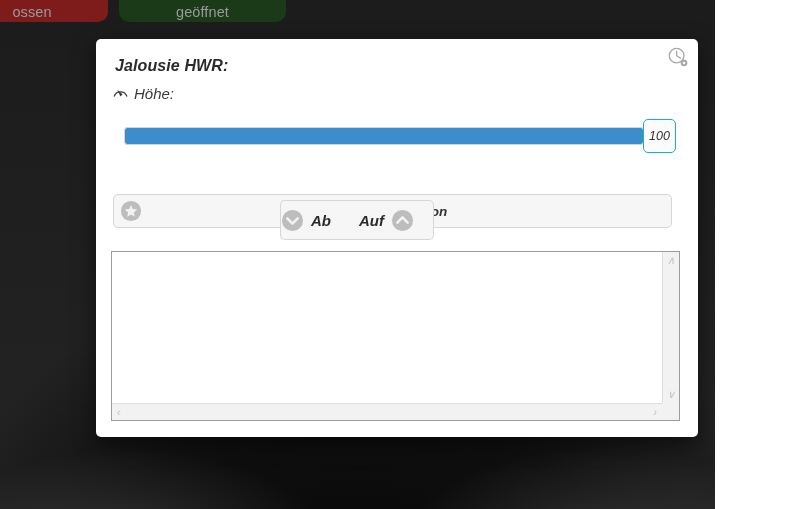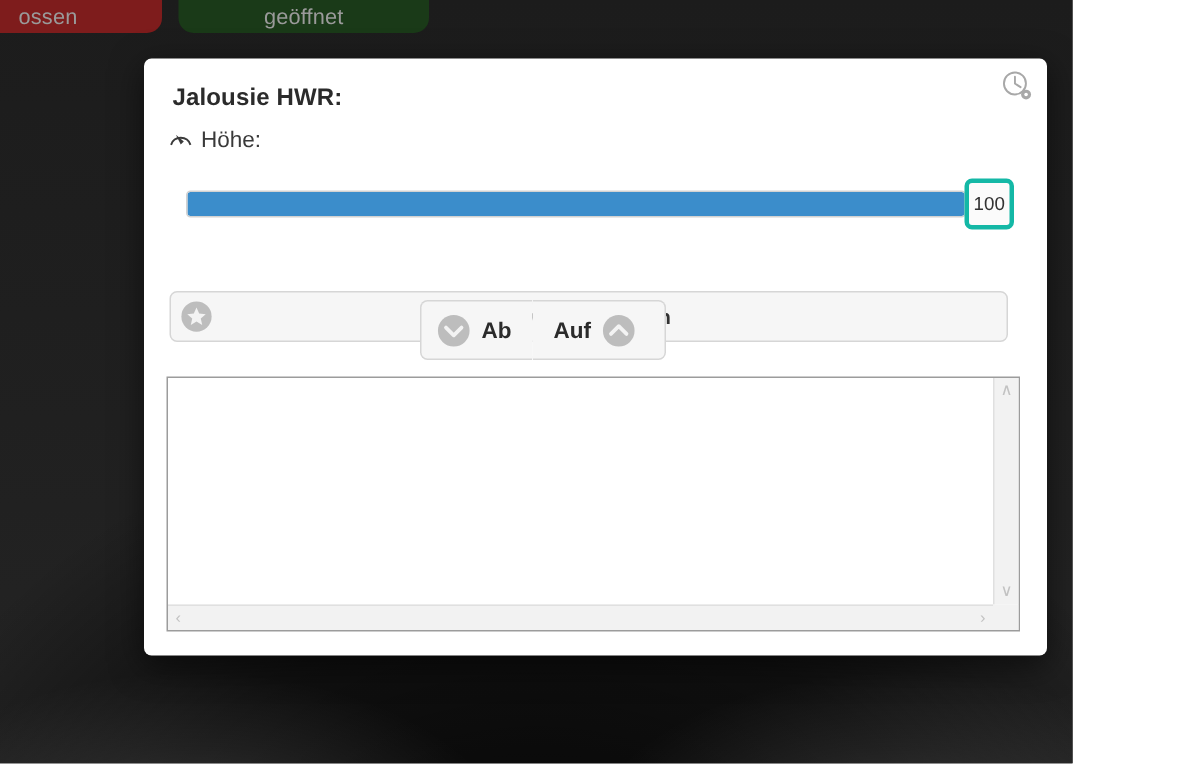--- a/index.html
+++ b/index.html
@@ -55,20 +55,21 @@
   
   #dialog {
     position: absolute;
     left: 96px;
     top: 39px;
     width: 602px;
     height: 398px;
     background: #ffffff;
     border-radius: 5px;
     box-shadow: 0 6px 22px rgba(0,0,0,0.55);
+    font-style: italic;
   }
 
   #timer-settings-icon {
     position: absolute;
     right: 9px;
     top: 7px;
     width: 22px;
     height: 22px;
     cursor: pointer;
     line-height: 0;
@@ -117,21 +118,21 @@
     height: 100%;
     background: #3b8dcb;
     border-radius: 2px;
   }
   #slider-value-box {
     position: absolute;
     right: 0;
     top: 0;
     width: 33px;
     height: 34px;
-    border: 3px solid #14b8a6;
+    border: 1px solid #14b8a6;
     border-radius: 5px;
     background: #fbfbfb;
     display: flex;
     align-items: center;
     justify-content: center;
     font-size: 12.5px;
     color: #333333;
   }
 
   
@@ -177,21 +178,21 @@
     display: flex;
     align-items: center;
     justify-content: center;
     gap: 7px;
     font-size: 15px;
     font-weight: bold;
     color: #2b2b2b;
     cursor: pointer;
     padding: 0 14px;
   }
-  #btn-ab { border-radius: 5px 0 0 5px; border-right: none; padding-left: 10px; }
+  #btn-ab { border-radius: 5px 0 0 5px; border-right: none; padding-left: 0; }
   #btn-stop { width: 68px; }
   #btn-auf { border-radius: 0 5px 5px 0; border-left: none; padding-right: 19px; }
   .ctrl-icon { width: 23px; height: 23px; line-height: 0; flex: 0 0 auto; }
 
   
   #log-area {
     position: absolute;
     left: 15px;
     top: 212px;
     width: 569px;

